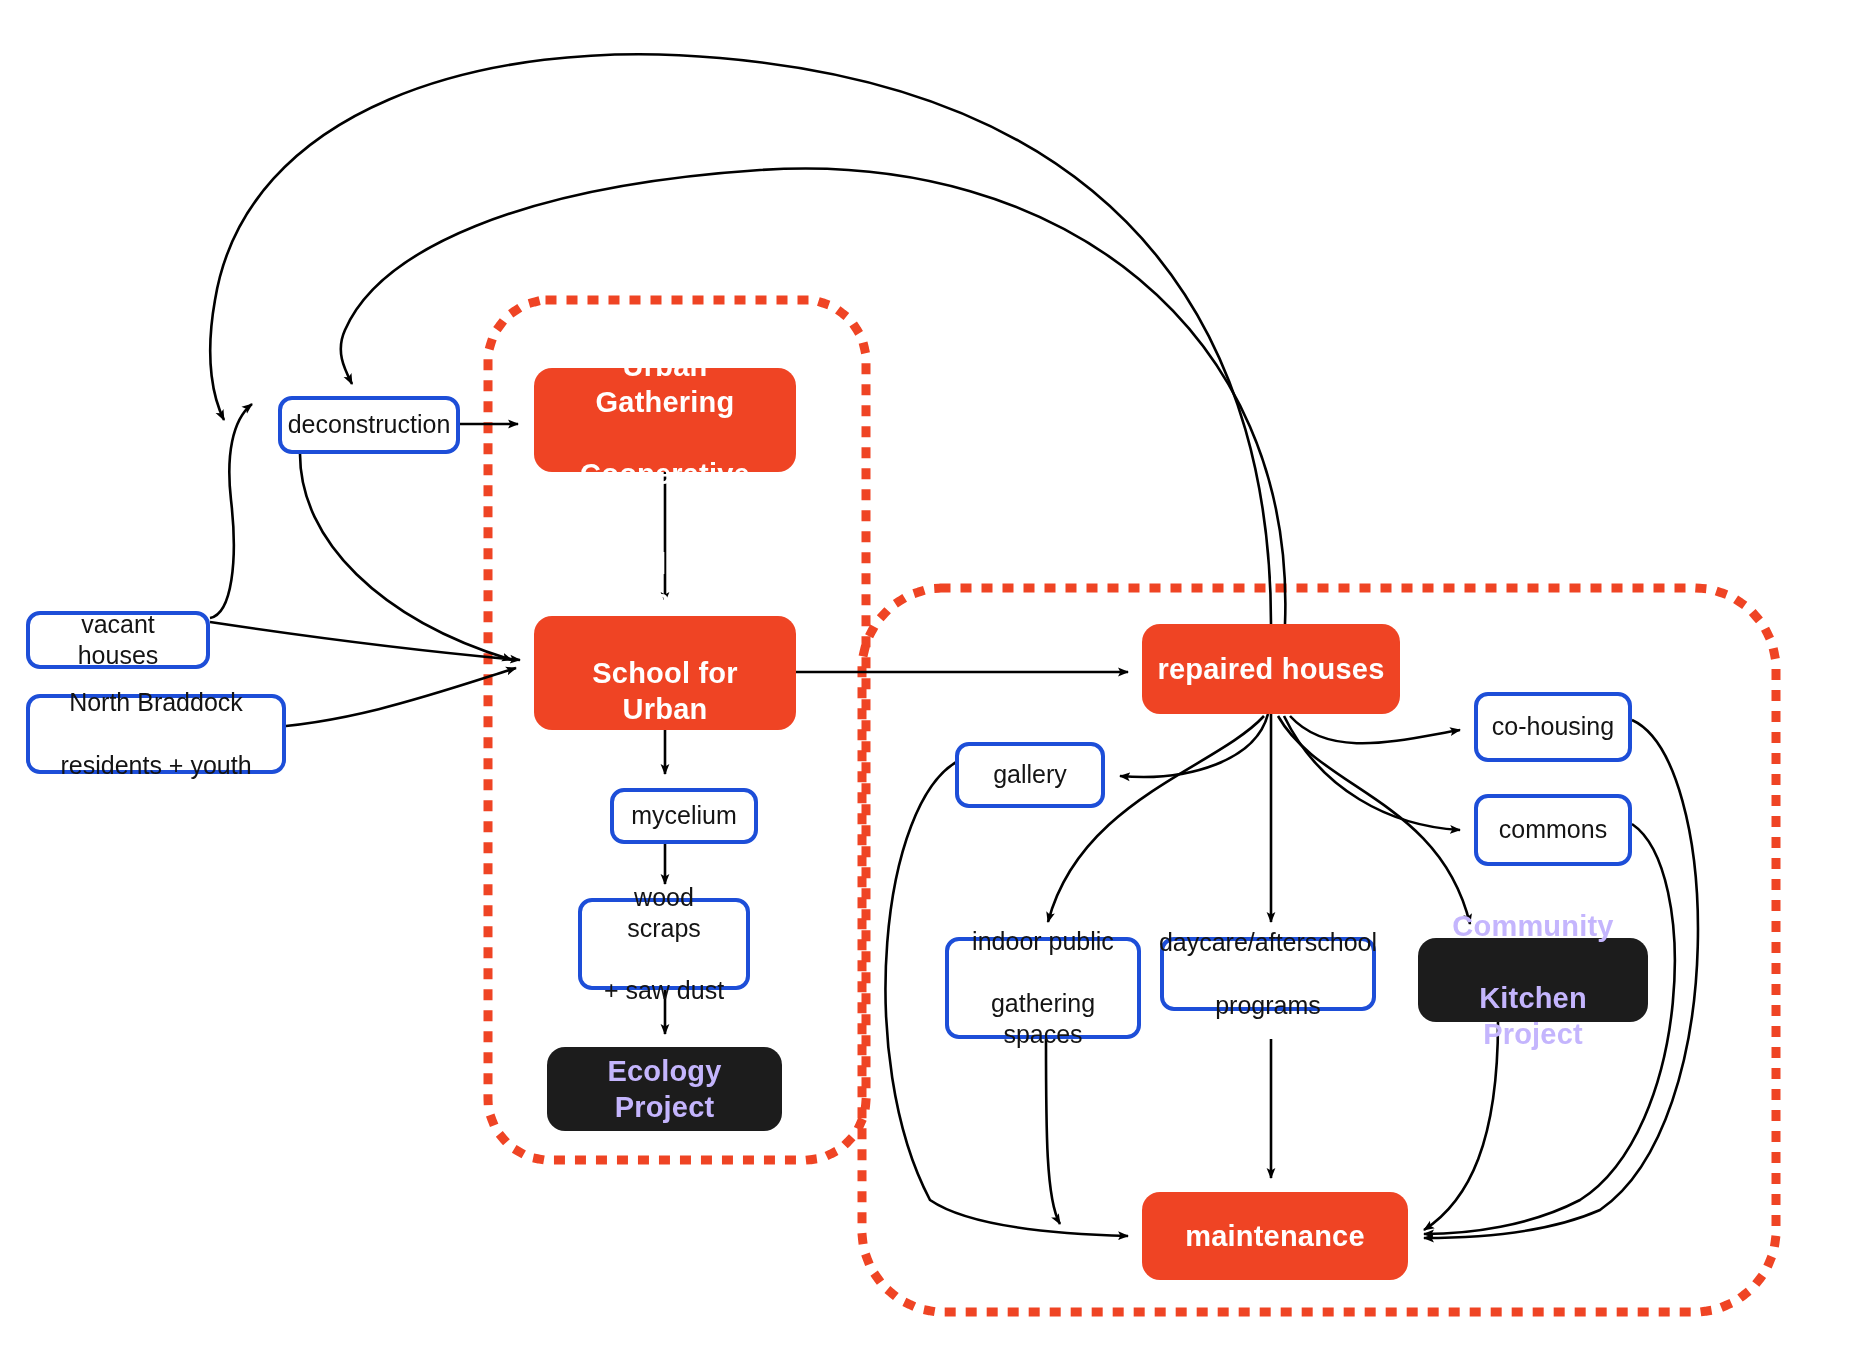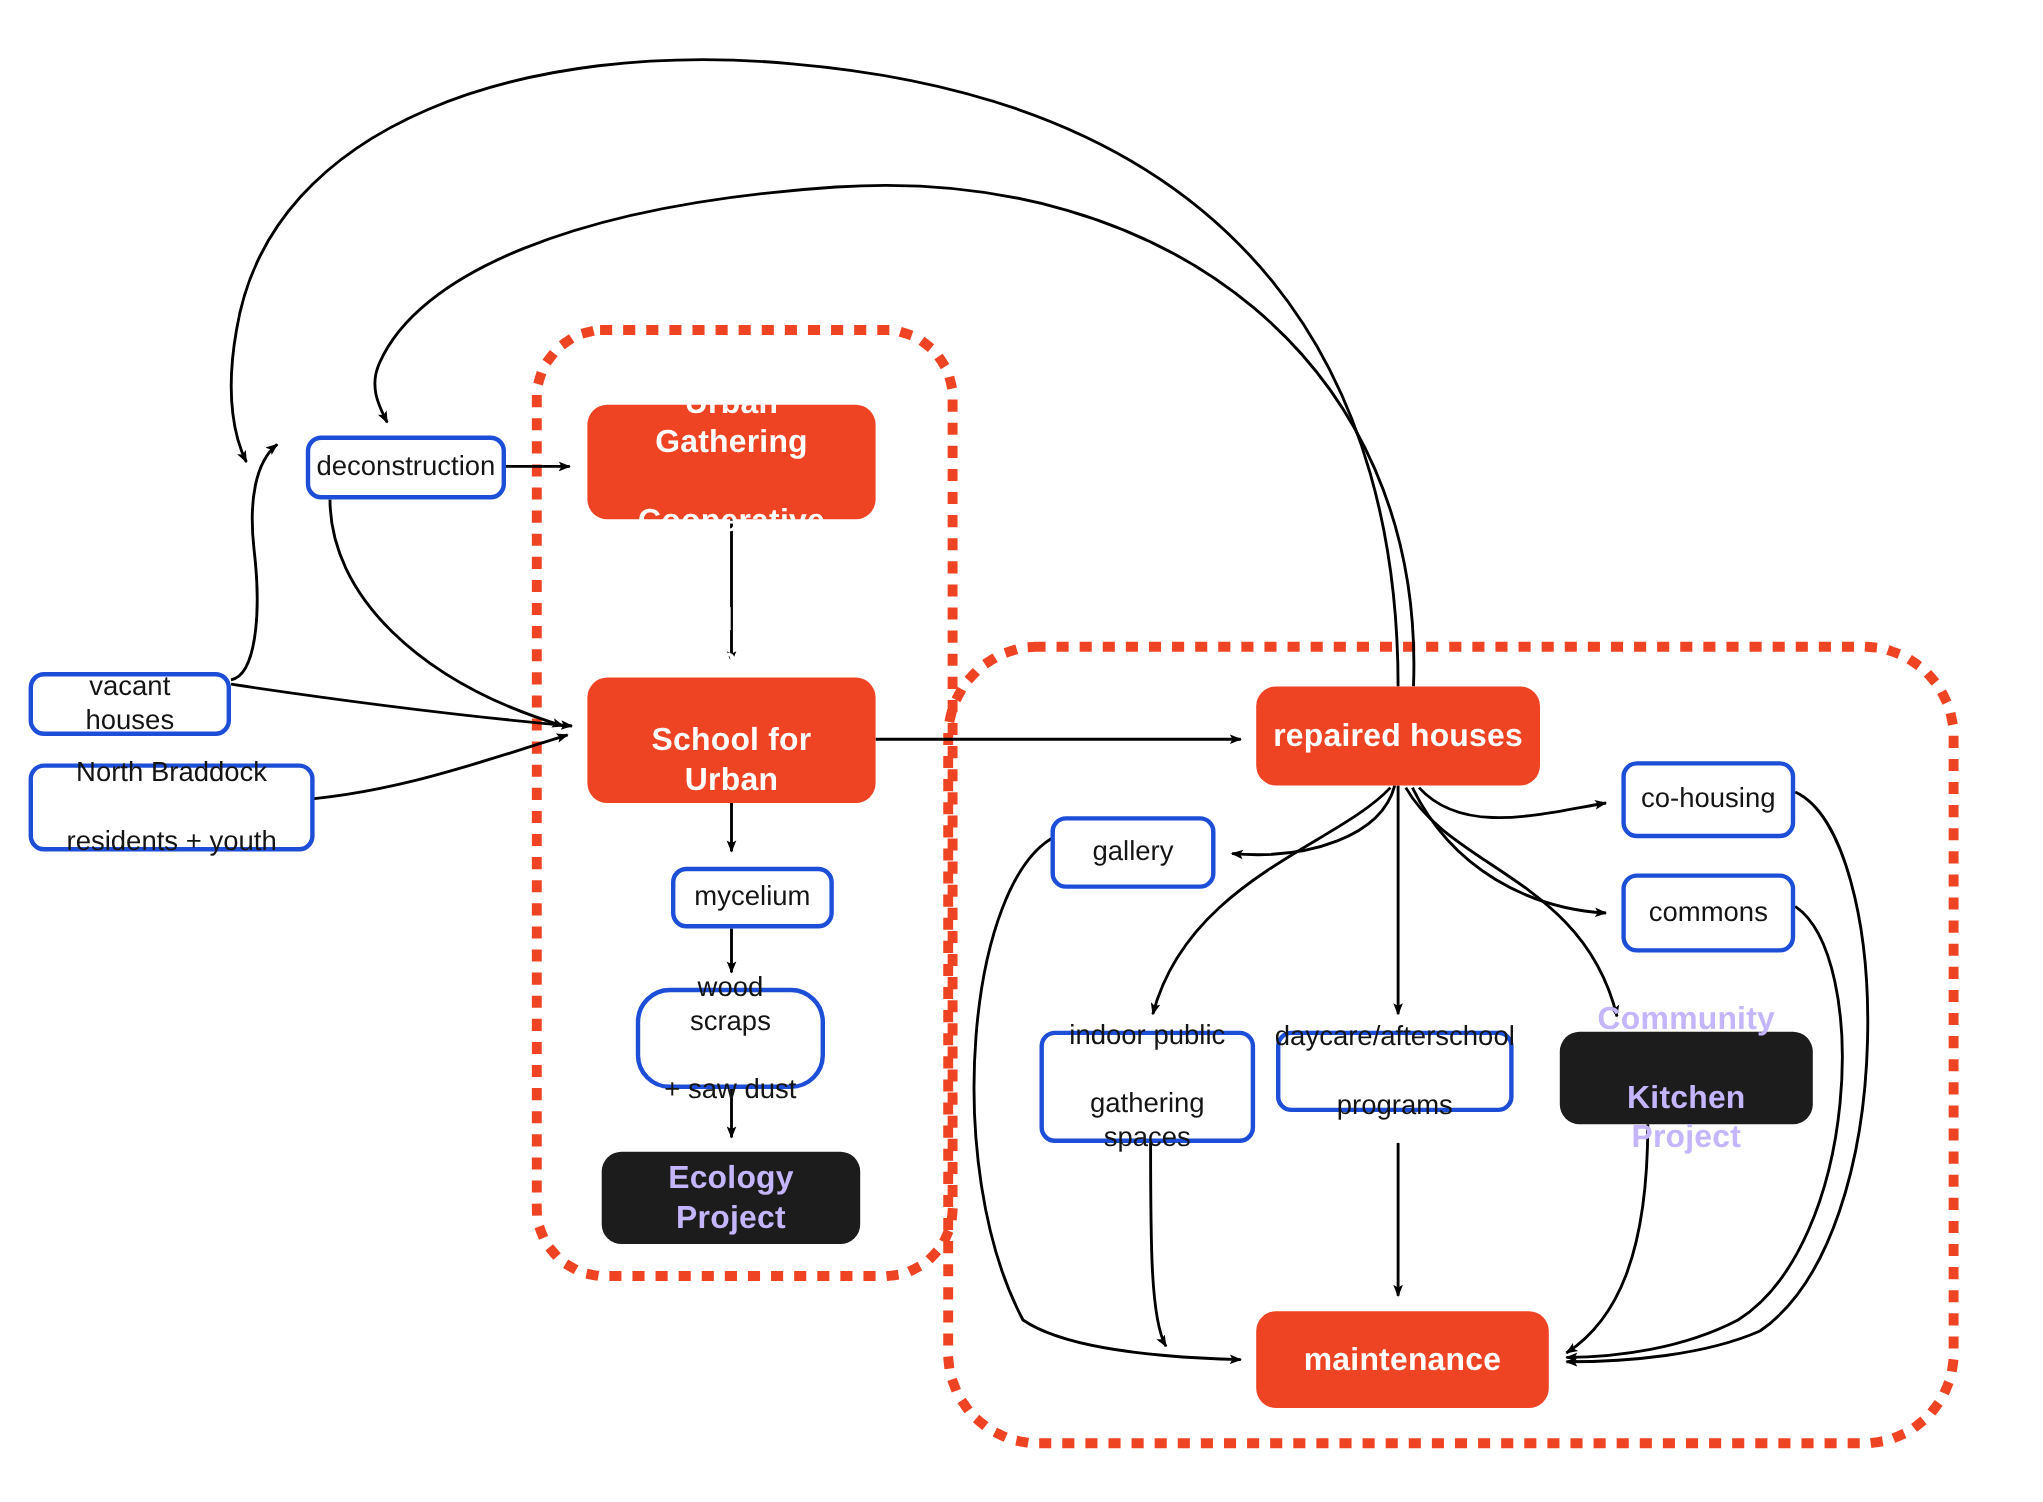--- a/index.html
+++ b/index.html
@@ -100,21 +100,21 @@
       <span>General Sisters Trade</span><br>
       <span>School for Urban</span><br>
       <span>Repair</span>
     </span>
   </div>
 
   <div class="node outline" style="left:590px;top:788px;width:148px;height:56px;margin-left:20px;">
     <span>mycelium</span>
   </div>
 
-  <div class="node outline" style="left:578px;top:898px;width:172px;height:92px;border-radius:31px;">
+  <div class="node outline" style="left:578px;top:898px;width:172px;height:92px;">
     <span>
       <span>wood scraps</span><br>
       <span>+ saw dust</span>
     </span>
   </div>
 
   <div class="node black" style="left:547px;top:1047px;width:235px;height:84px;">
     <span>Ecology Project</span>
   </div>
 

